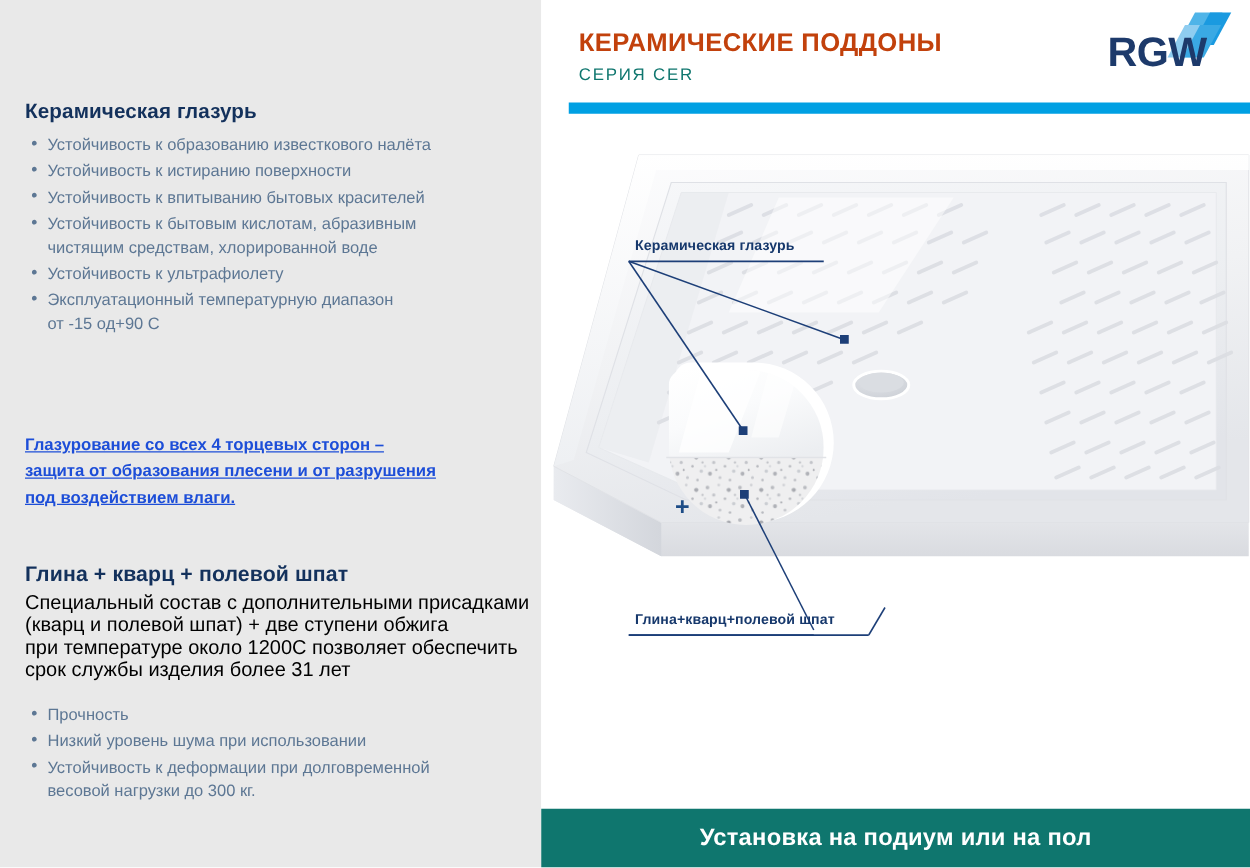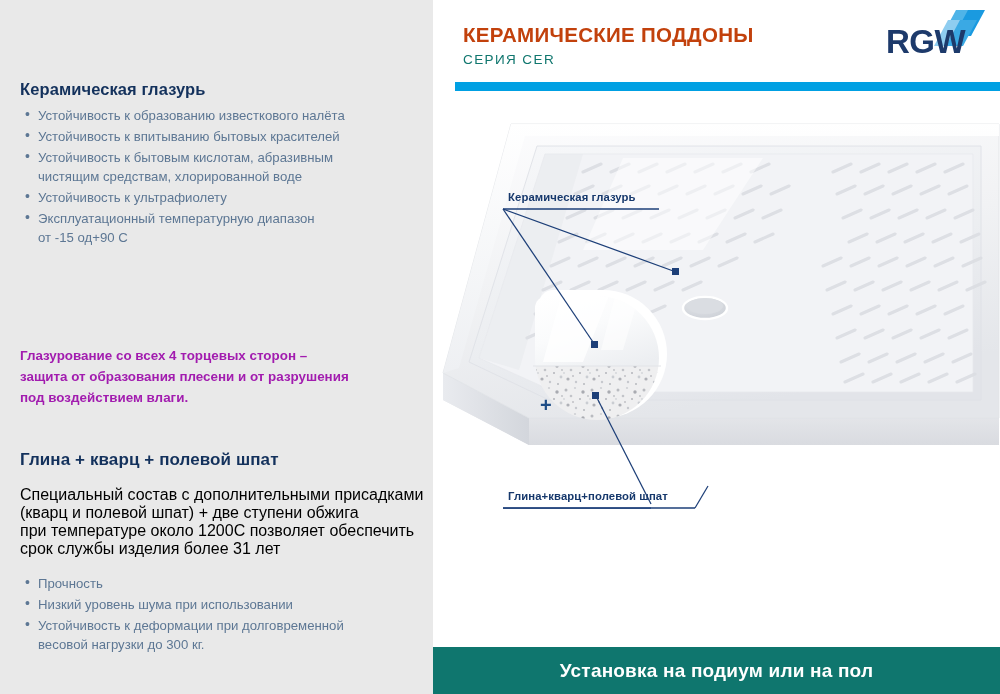--- a/index.html
+++ b/index.html
@@ -37,25 +37,25 @@
     position:absolute;left:5px;top:-1px;
     color:#5d7794;font-size:14px;line-height:19px;
   }
   .bullets li .cont{display:block;}
 
   .block-glaze{position:absolute;left:20px;top:80px;width:400px;}
   .block-glaze .sec-title{margin-bottom:4px;}
 
   .block-edges{
     position:absolute;left:20px;top:345px;width:400px;
-    color:#a21caf;font-weight:bold;font-size:13.4px;line-height:21px;
+    color:#1d4ed8;font-weight:bold;font-size:13.4px;line-height:21px;text-decoration:underline;
   }
 
   .block-clay{position:absolute;left:20px;top:450px;width:405px;}
-  .block-clay .sec-title{font-size:17px;margin-bottom:16px;}
+  .block-clay .sec-title{font-size:17px;margin-bottom:4px;}
   .block-clay .para{
     color:#5d7794;font-size:13.2px;line-height:19.5px;margin:0;
   }
   .block-clay .bullets{margin-top:3px;}
 
   
   .right-panel{position:absolute;left:433px;top:0;width:567px;height:694px;background:#fff;}
 
   .header{position:absolute;left:0;top:0;width:567px;height:100px;}
   .title{
@@ -105,20 +105,23 @@
 
 <div class="page">
 
   <div class="left-panel">
 
     <div class="block-glaze">
       <h2 class="sec-title">Керамическая глазурь</h2>
       <ul class="bullets">
         <li>
           <span class="cont">Устойчивость к образованию известкового налёта</span>
+        </li>
+        <li>
+          <span class="cont">Устойчивость к истиранию поверхности</span>
         </li>
         <li>
           <span class="cont">Устойчивость к впитыванию бытовых красителей</span>
         </li>
         <li>
           <span class="cont">Устойчивость к бытовым кислотам, абразивным</span>
           <span class="cont">чистящим средствам, хлорированной воде</span>
         </li>
         <li>
           <span class="cont">Устойчивость к ультрафиолету</span>

